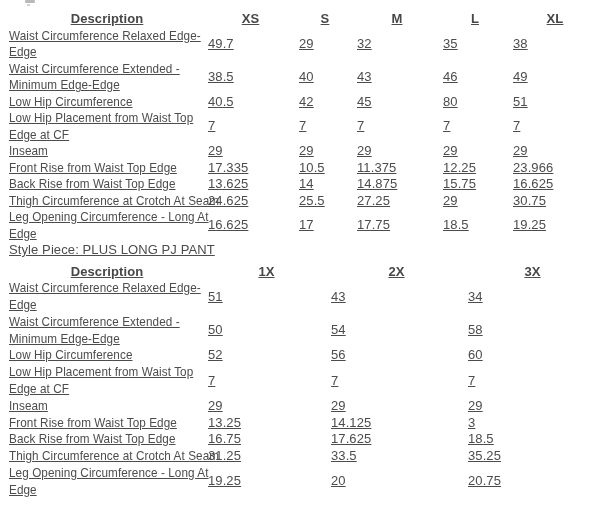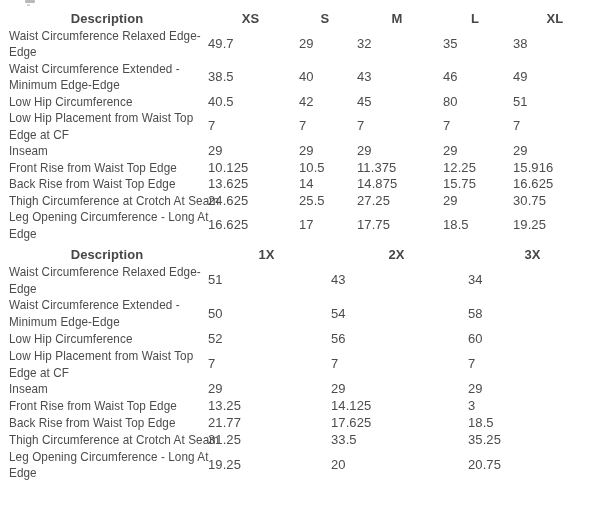--- a/index.html
+++ b/index.html
@@ -10,21 +10,21 @@
   body {
     width: 600px;
     height: 512px;
     position: relative;
     overflow: hidden;
     font-family: "Liberation Sans", sans-serif;
     font-size: 13px;
     color: #4c4c4c;
     letter-spacing: 0.1px;
   }
-  .wrap { padding-top: 11px; }
+  .wrap { padding-top: 11px; text-decoration: underline; }
 
   table {
     border-collapse: collapse;
     table-layout: fixed;
     width: 600px;
   }
   #table-regular { line-height: 16.5px; }
   #table-plus    { line-height: 16.8px; margin-top: 5px; }
 
   th {
@@ -148,25 +148,25 @@
           <td class="val">29</td>
           <td class="val">29</td>
           <td class="val">29</td>
           <td class="val">29</td>
           <td class="val">29</td>
         </tr>
         <tr>
           <td class="desc">
             <div class="dline">Front Rise from Waist Top Edge</div>
           </td>
-          <td class="val">10.125</td>
+          <td class="val">17.335</td>
           <td class="val">10.5</td>
           <td class="val">11.375</td>
           <td class="val">12.25</td>
-          <td class="val">15.916</td>
+          <td class="val">23.966</td>
         </tr>
         <tr>
           <td class="desc">
             <div class="dline">Back Rise from Waist Top Edge</div>
           </td>
           <td class="val">13.625</td>
           <td class="val">14</td>
           <td class="val">14.875</td>
           <td class="val">15.75</td>
           <td class="val">16.625</td>
@@ -188,20 +188,21 @@
           </td>
           <td class="val">16.625</td>
           <td class="val">17</td>
           <td class="val">17.75</td>
           <td class="val">18.5</td>
           <td class="val">19.25</td>
         </tr>
       </tbody>
     </table>
 
+  <div class="footer-line">Style Piece: PLUS LONG PJ PANT</div>
 
   <table id="table-plus">
     <colgroup>
       <col style="width:205px">
       <col style="width:123px">
       <col style="width:137px">
       <col style="width:135px">
     </colgroup>
   <thead>
         <tr>
@@ -260,21 +261,21 @@
             <div class="dline">Front Rise from Waist Top Edge</div>
           </td>
           <td class="val">13.25</td>
           <td class="val">14.125</td>
           <td class="val">3</td>
         </tr>
         <tr>
           <td class="desc">
             <div class="dline">Back Rise from Waist Top Edge</div>
           </td>
-          <td class="val">21.77</td>
+          <td class="val">16.75</td>
           <td class="val">17.625</td>
           <td class="val">18.5</td>
         </tr>
         <tr>
           <td class="desc">
             <div class="dline">Thigh Circumference at Crotch At Seam</div>
           </td>
           <td class="val">31.25</td>
           <td class="val">33.5</td>
           <td class="val">35.25</td>

